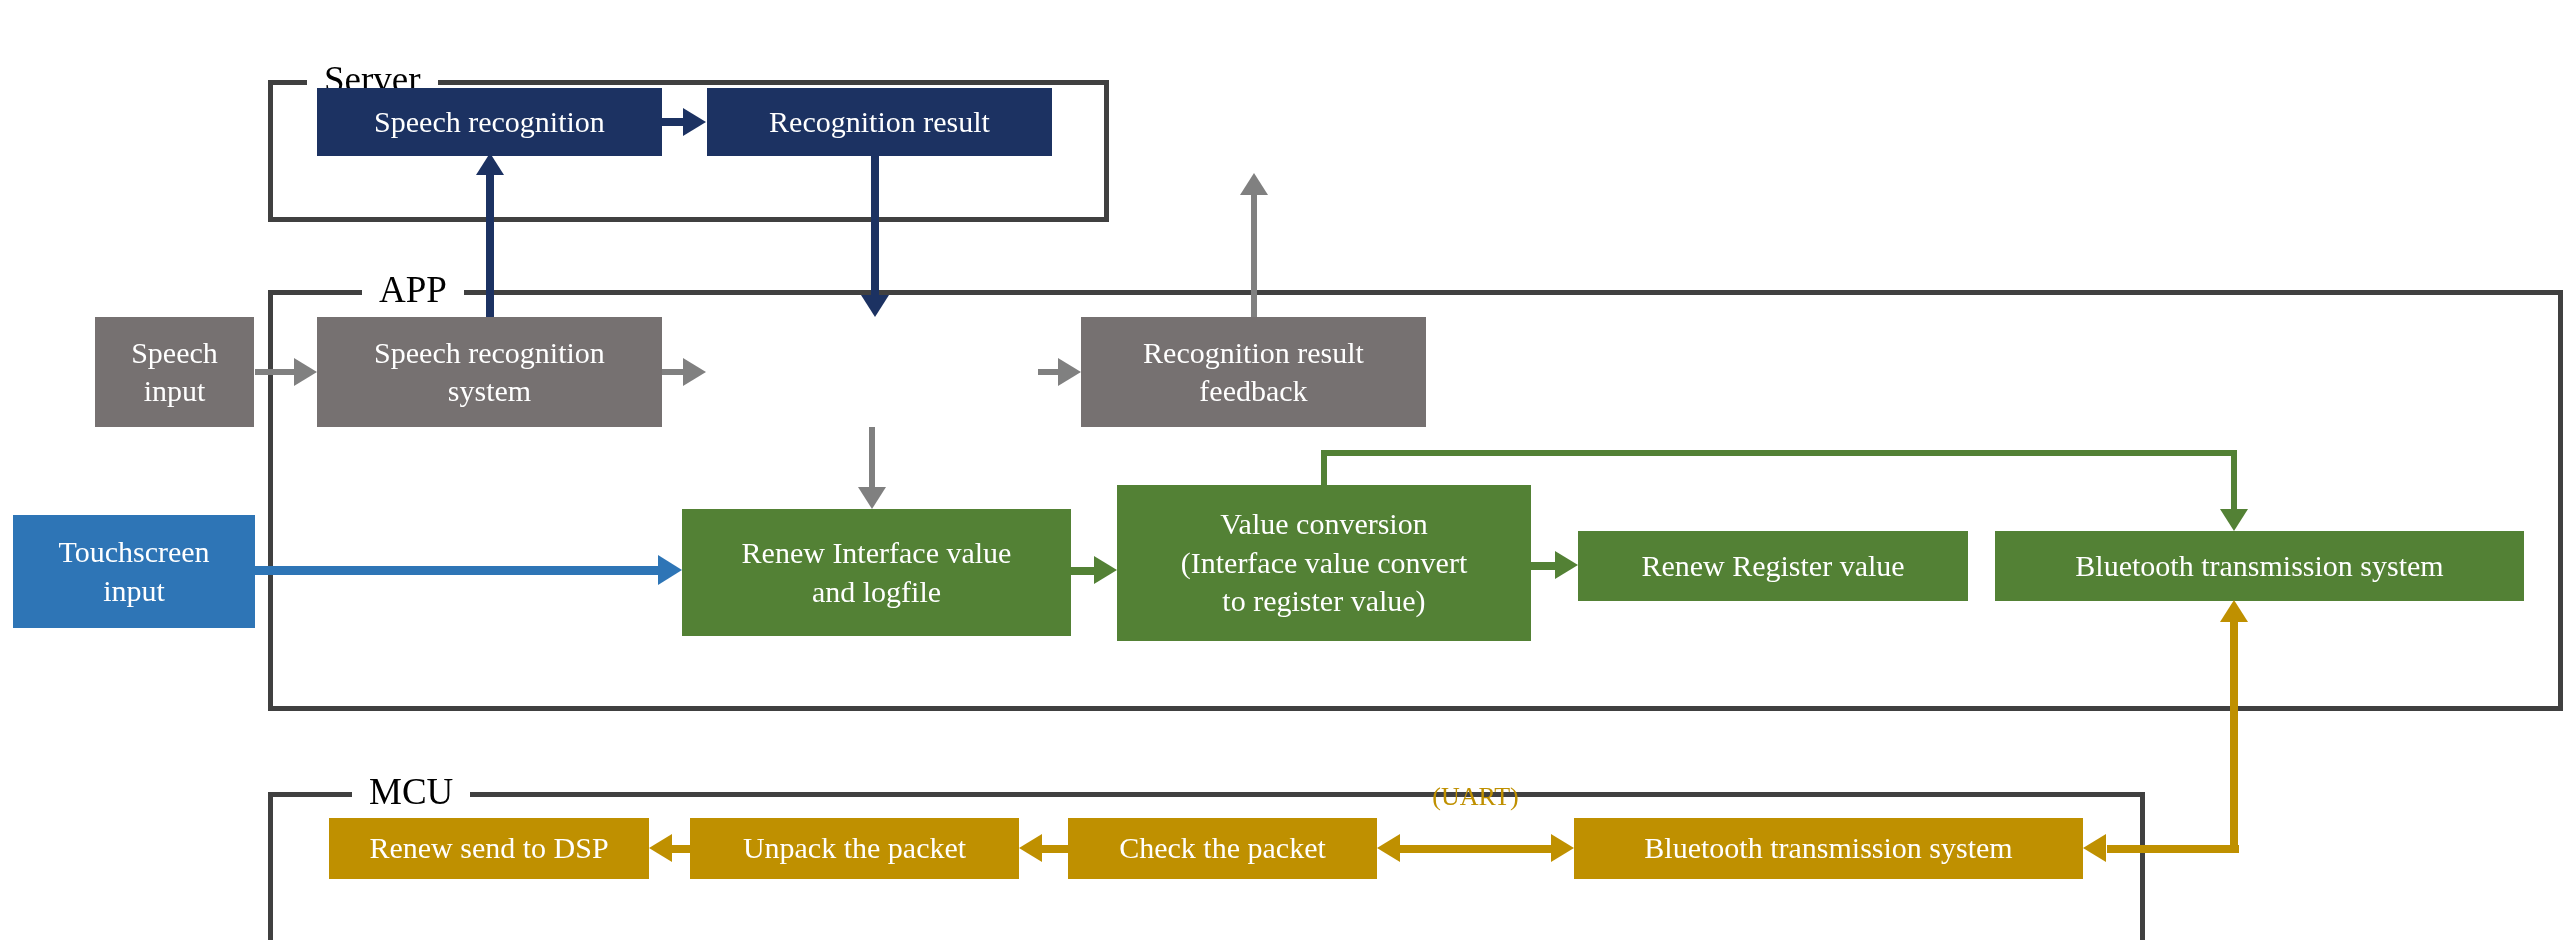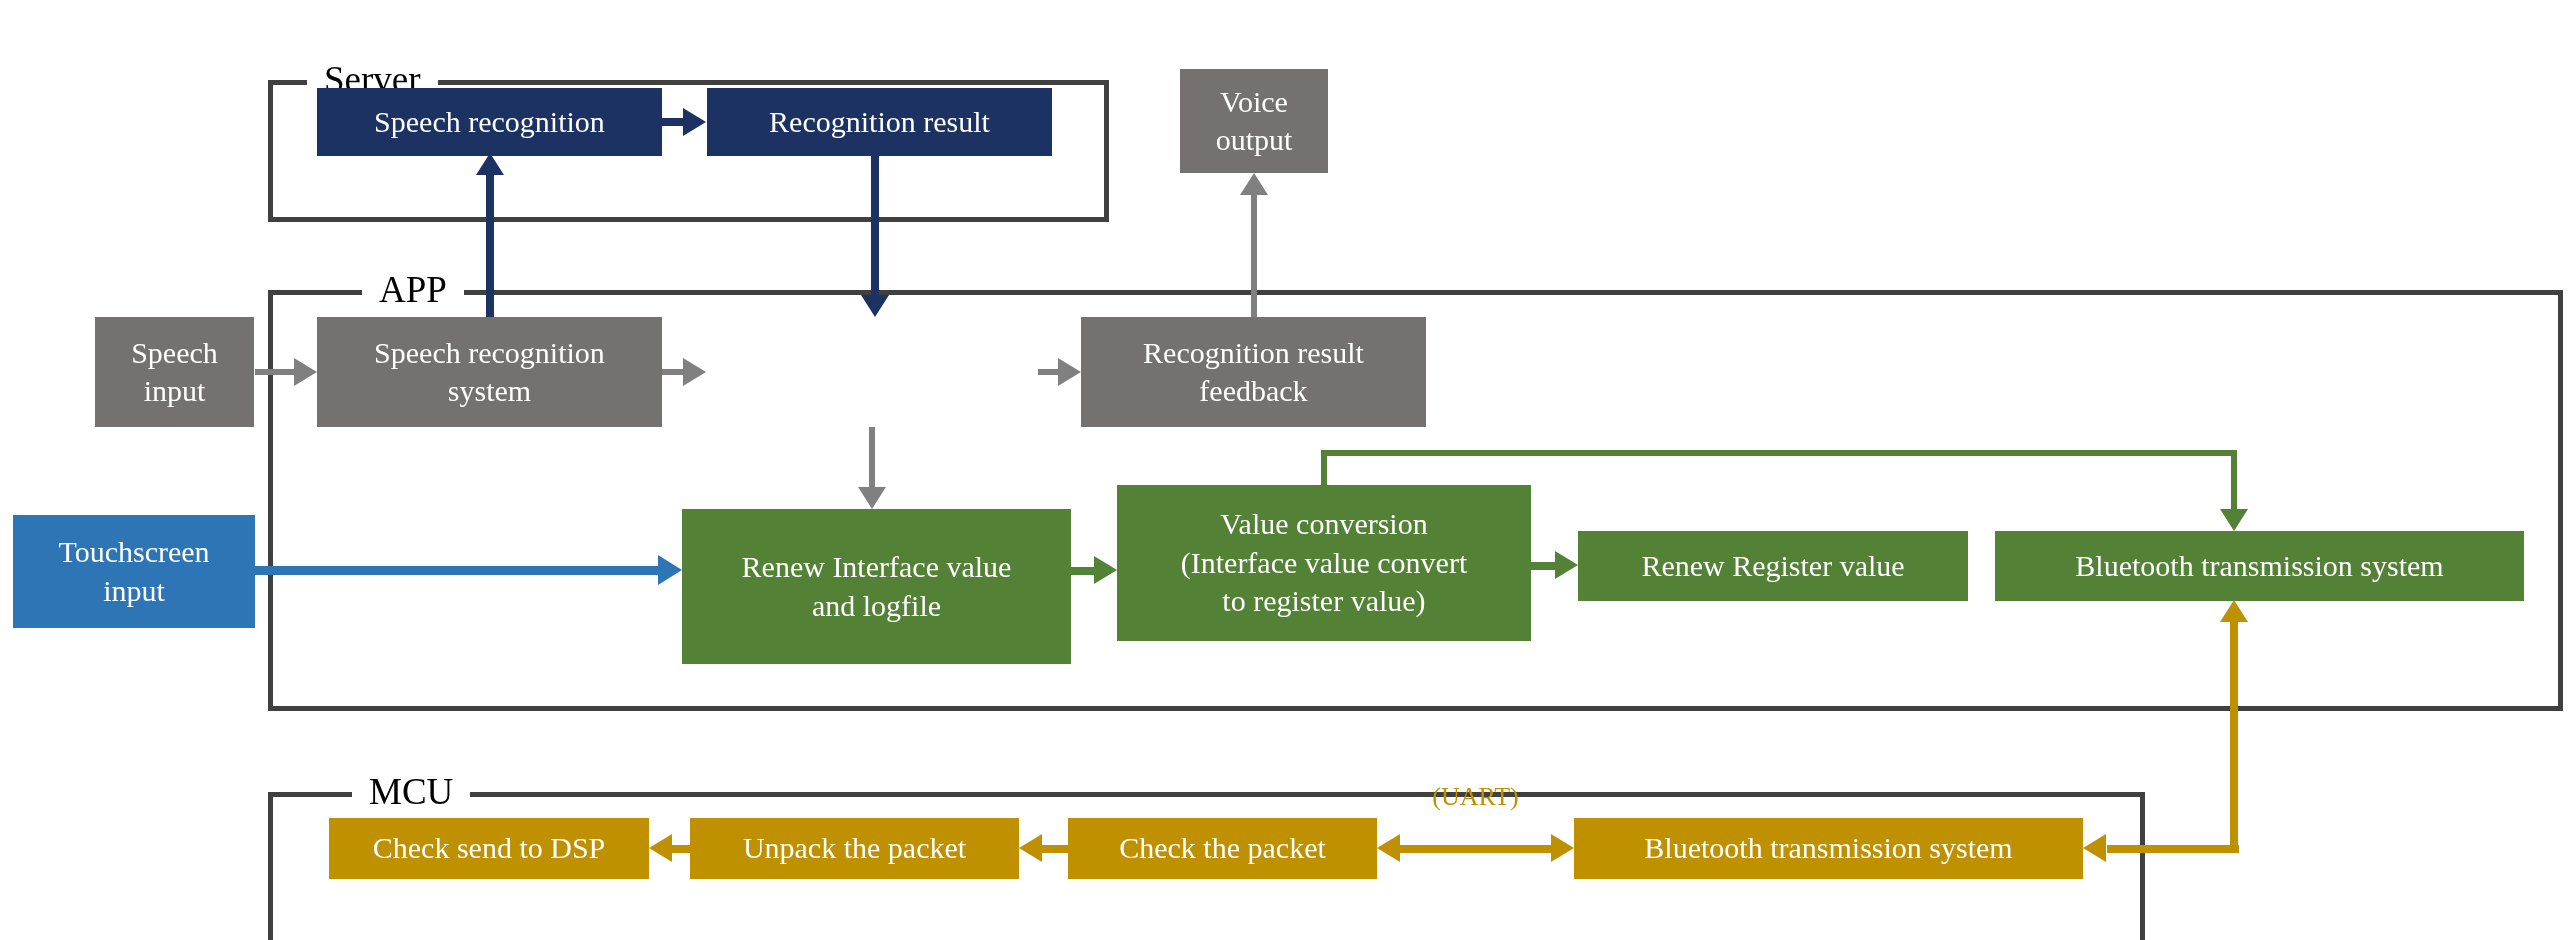--- a/index.html
+++ b/index.html
@@ -46,41 +46,39 @@
   </div>
   <div class="group" style="left:268px;top:250px;width:2285px;height:411px;">
     <span class="group-label" style="left:89px;">APP</span>
   </div>
   <div class="group" style="left:268px;top:752px;width:1867px;height:171px;">
     <span class="group-label" style="left:79px;">MCU</span>
   </div>
 
   <div class="node navy" style="left:317px;top:88px;width:345px;height:68px;">Speech recognition</div>
   <div class="node navy" style="left:707px;top:88px;width:345px;height:68px;">Recognition result</div>
-  <div class="node grayb" style="left:1180px;top:69px;width:148px;height:104px;">Voice
-output</div>
 
   <div class="node grayb" style="left:95px;top:317px;width:159px;height:110px;">Speech
 input</div>
   <div class="node grayb" style="left:317px;top:317px;width:345px;height:110px;">Speech recognition
 system</div>
   <div class="node grayb" style="left:1081px;top:317px;width:345px;height:110px;">Recognition result
 feedback</div>
 
   <div class="node blueb" style="left:13px;top:515px;width:242px;height:113px;">Touchscreen
 input</div>
-  <div class="node greenb" style="left:682px;top:509px;width:389px;height:155px;">Renew Interface value
+  <div class="node greenb" style="left:682px;top:509px;width:389px;height:127px;">Renew Interface value
 and logfile</div>
   <div class="node greenb" style="left:1117px;top:485px;width:414px;height:156px;">Value conversion
 (Interface value convert
 to register value)</div>
   <div class="node greenb" style="left:1578px;top:531px;width:390px;height:70px;">Renew Register value</div>
   <div class="node greenb" style="left:1995px;top:531px;width:529px;height:70px;">Bluetooth transmission system</div>
 
-  <div class="node goldb" style="left:329px;top:818px;width:320px;height:61px;">Check send to DSP</div>
+  <div class="node goldb" style="left:329px;top:818px;width:320px;height:61px;">Renew send to DSP</div>
   <div class="node goldb" style="left:690px;top:818px;width:329px;height:61px;">Unpack the packet</div>
   <div class="node goldb" style="left:1068px;top:818px;width:309px;height:61px;">Check the packet</div>
   <div class="node goldb" style="left:1574px;top:818px;width:509px;height:61px;">Bluetooth transmission system</div>
 
   <div class="head up" style="left:476px;top:153px;border-bottom-color:var(--navy);"></div>
   <div class="line" style="left:486px;top:173px;width:7.7px;height:144px;background:var(--navy);"></div>
 
   <div class="line" style="left:662px;top:118px;width:22.6px;height:7.7px;background:var(--navy);"></div>
   <div class="head right" style="left:683px;top:108px;border-left-color:var(--navy);"></div>
 

